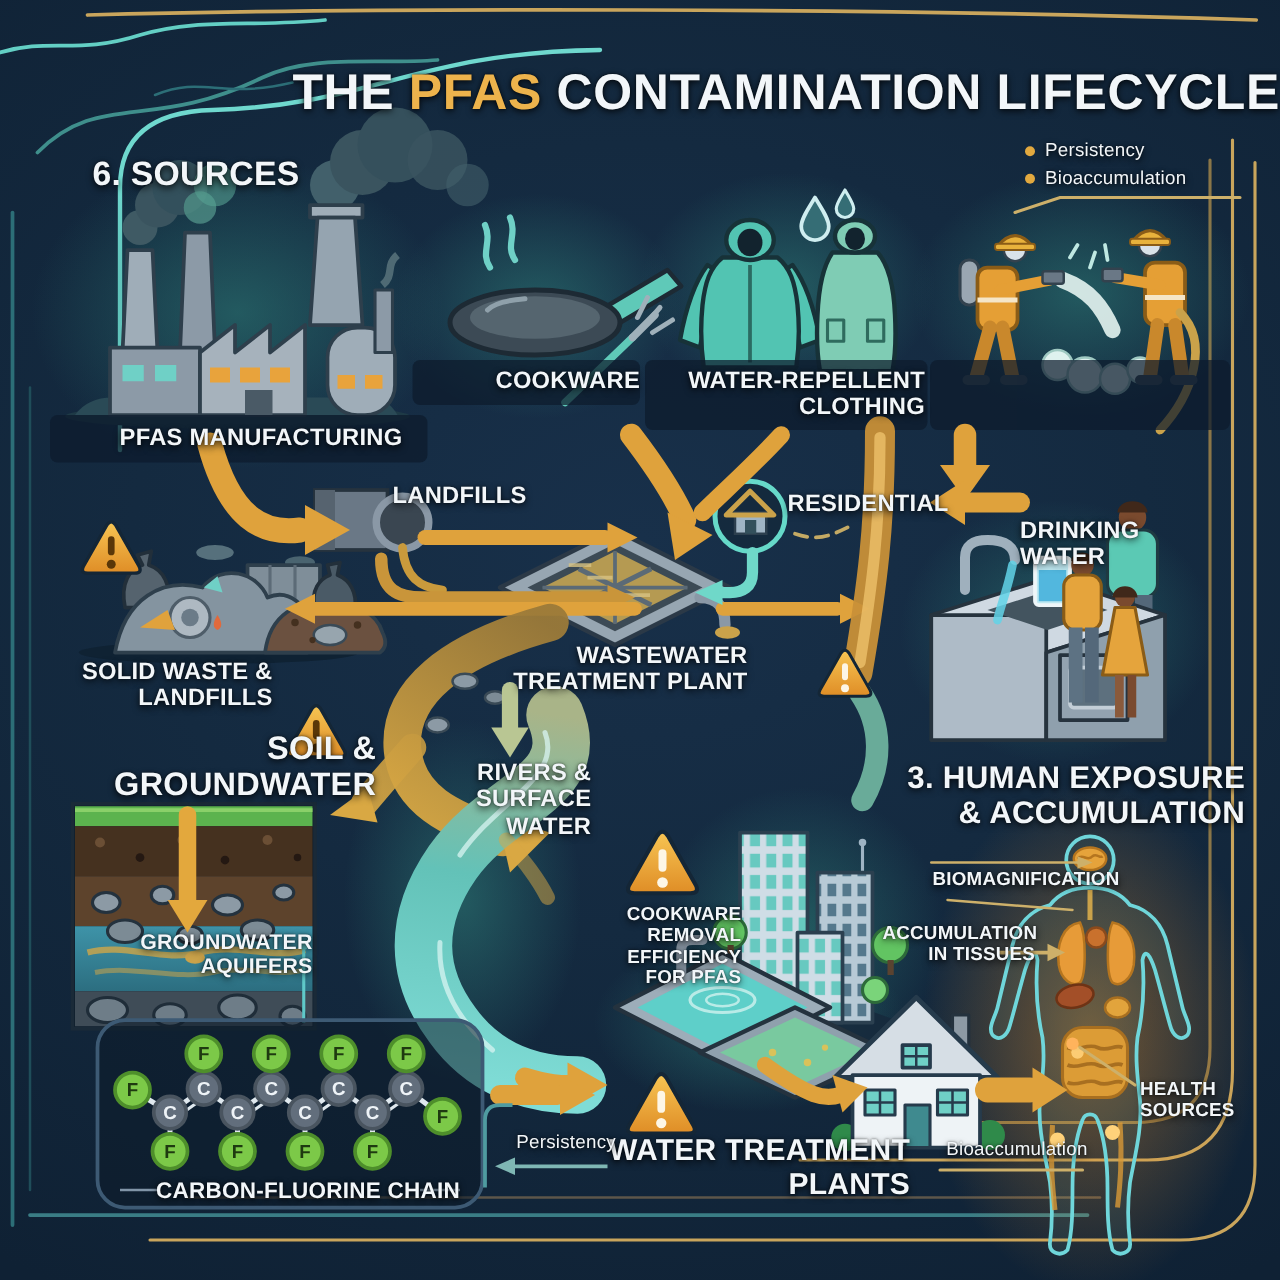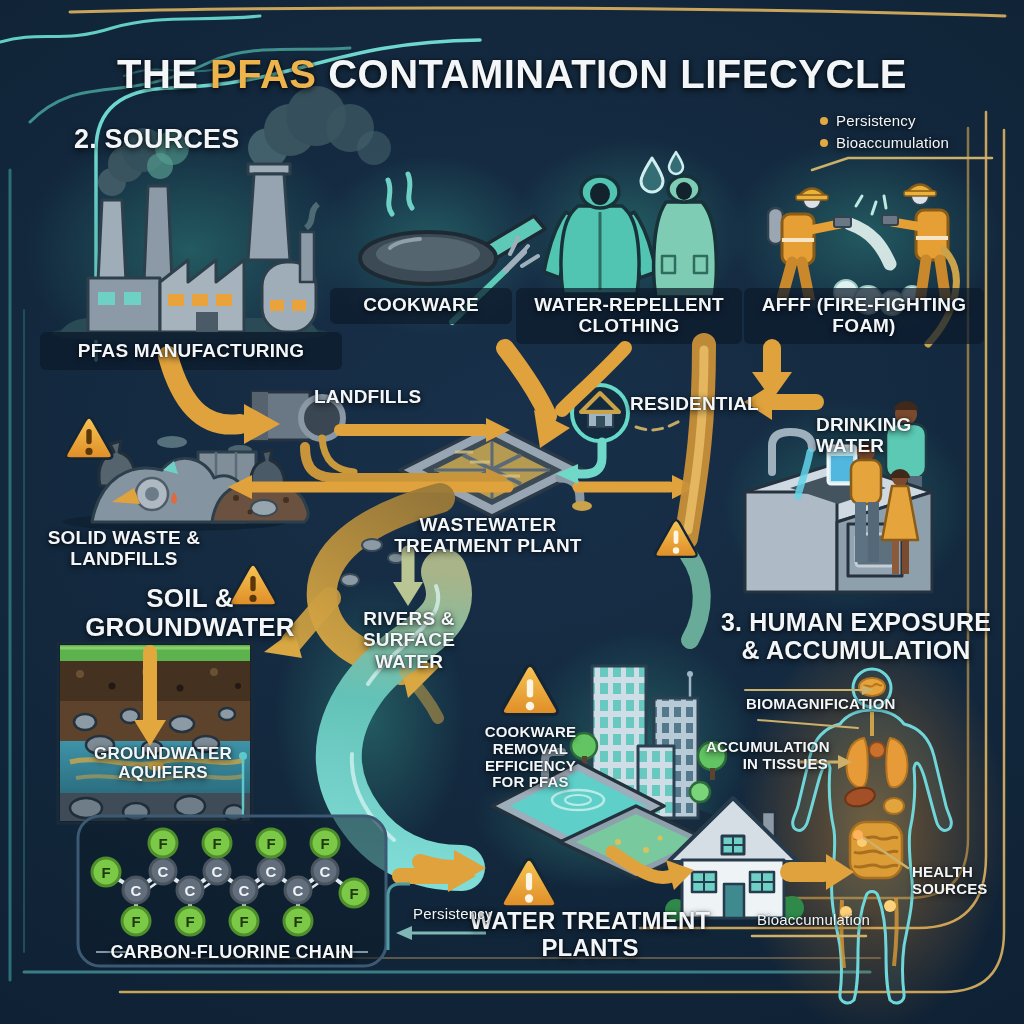--- a/index.html
+++ b/index.html
@@ -2,21 +2,21 @@
 <html><head>
 <meta charset="utf-8">
 <style>
   html,body{margin:0;padding:0;background:#0c1826;}
   #canvas{position:relative;width:1024px;height:1024px;overflow:hidden;
     background:radial-gradient(ellipse 900px 700px at 50% 42%, #18304a 0%, #142a40 45%, #0f2134 100%);
     font-family:"Liberation Sans", sans-serif;}
   #scene{position:absolute;left:0;top:0;z-index:1;}
   .lbl{position:absolute;z-index:2;color:#f2f6f9;font-weight:700;line-height:1.12;
     text-shadow:0 2px 6px rgba(0,0,0,.8),0 0 2px rgba(0,0,0,.6);letter-spacing:.2px;}
-  .ctr{text-align:center;}
+  .ctr{text-align:right;}
   .thin{font-weight:400;}
   .title{font-size:40px;font-weight:800;letter-spacing:.5px;white-space:nowrap;}
   .gold{color:#edb34c;}
   .h1{font-size:27px;font-weight:800;}
   .node{font-size:19px;}
   .small{font-size:15px;}
   .legend-row{display:flex;align-items:center;gap:8px;font-size:15px;font-weight:400;}
   .dot{width:8px;height:8px;border-radius:50%;background:#e2a93f;flex:0 0 auto;}
 </style>
 </head>
@@ -506,25 +506,24 @@
   <div class="legend-row">
         <span class="dot"></span>
         <span>Persistency</span>
       </div>
   <div class="legend-row" style="margin-top:5px;">
         <span class="dot"></span>
         <span>Bioaccumulation</span>
       </div>
 </div>
 
-<div class="lbl h1" style="left:74px;top:124px;">2. SOURCES</div>
+<div class="lbl h1" style="left:74px;top:124px;">6. SOURCES</div>
 <div class="lbl node ctr" style="left:60px;top:340px;width:262px;">PFAS MANUFACTURING</div>
 <div class="lbl node ctr" style="left:330px;top:294px;width:182px;">COOKWARE</div>
 <div class="lbl node ctr" style="left:518px;top:294px;width:222px;">WATER-REPELLENT CLOTHING</div>
-<div class="lbl node ctr" style="left:746px;top:294px;width:236px;">AFFF (FIRE-FIGHTING FOAM)</div>
 
 <div class="lbl node" style="left:314px;top:386px;">LANDFILLS</div>
 <div class="lbl node" style="left:630px;top:393px;">RESIDENTIAL</div>
 <div class="lbl node" style="left:816px;top:414px;width:110px;">DRINKING WATER</div>
 <div class="lbl node ctr" style="left:378px;top:514px;width:220px;">WASTEWATER TREATMENT PLANT</div>
 <div class="lbl node ctr" style="left:30px;top:527px;width:188px;">SOLID WASTE &amp; LANDFILLS</div>
 
 <div class="lbl h1 ctr" style="left:48px;top:584px;width:222px;font-size:26px;margin-left:31px;">SOIL &amp; GROUNDWATER</div>
 <div class="lbl ctr" style="left:76px;top:744px;width:174px;font-size:17px;">GROUNDWATER AQUIFERS</div>
 <div class="lbl node ctr" style="left:345px;top:608px;width:128px;">RIVERS &amp; SURFACE WATER</div>

